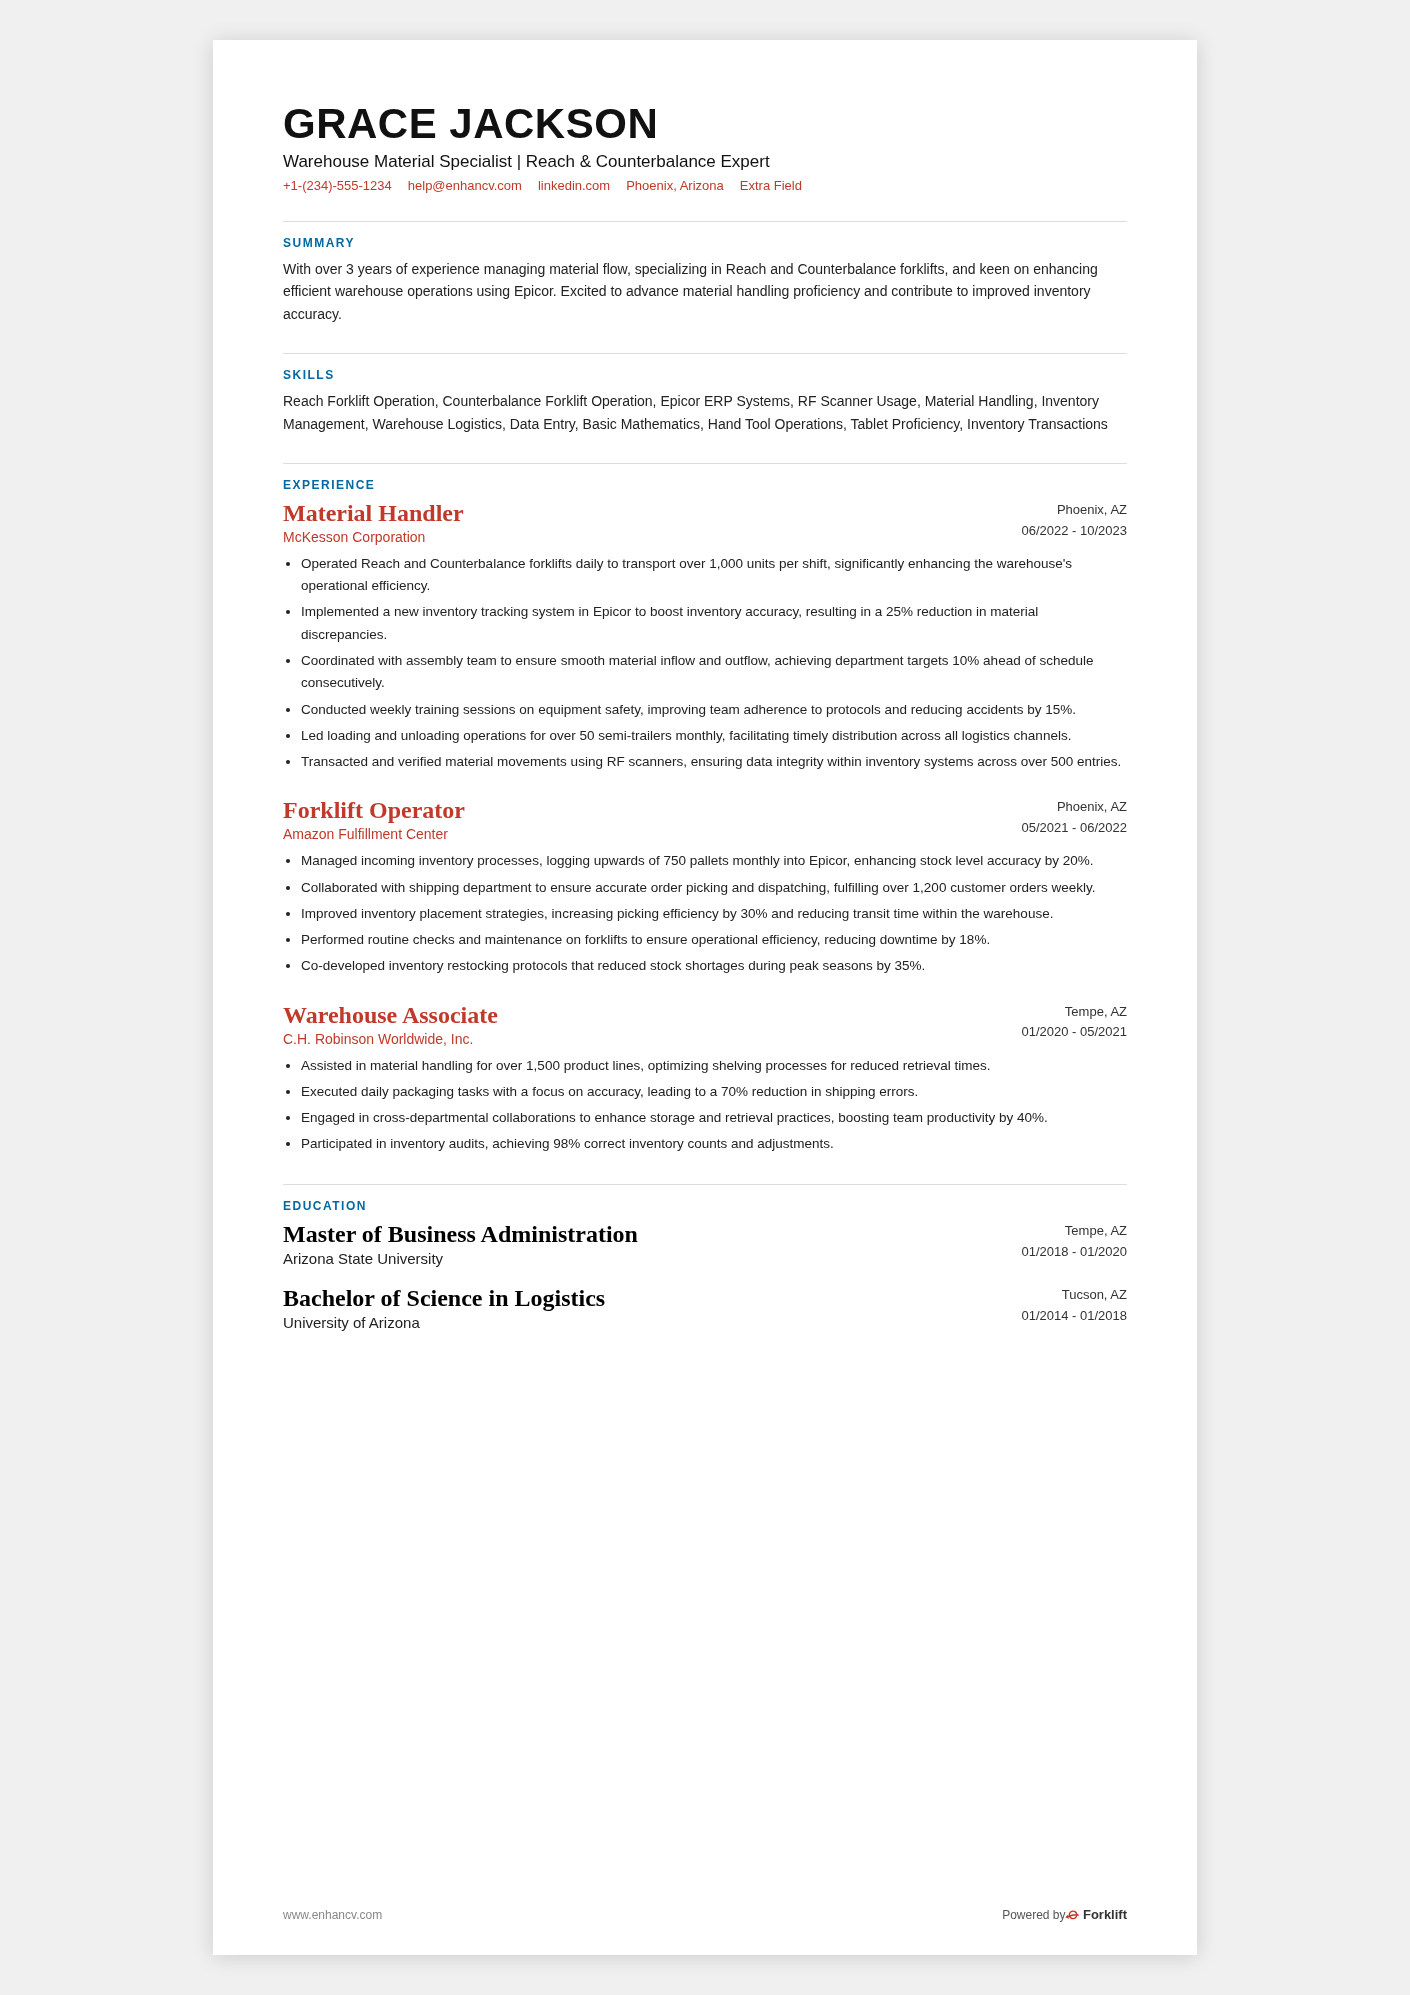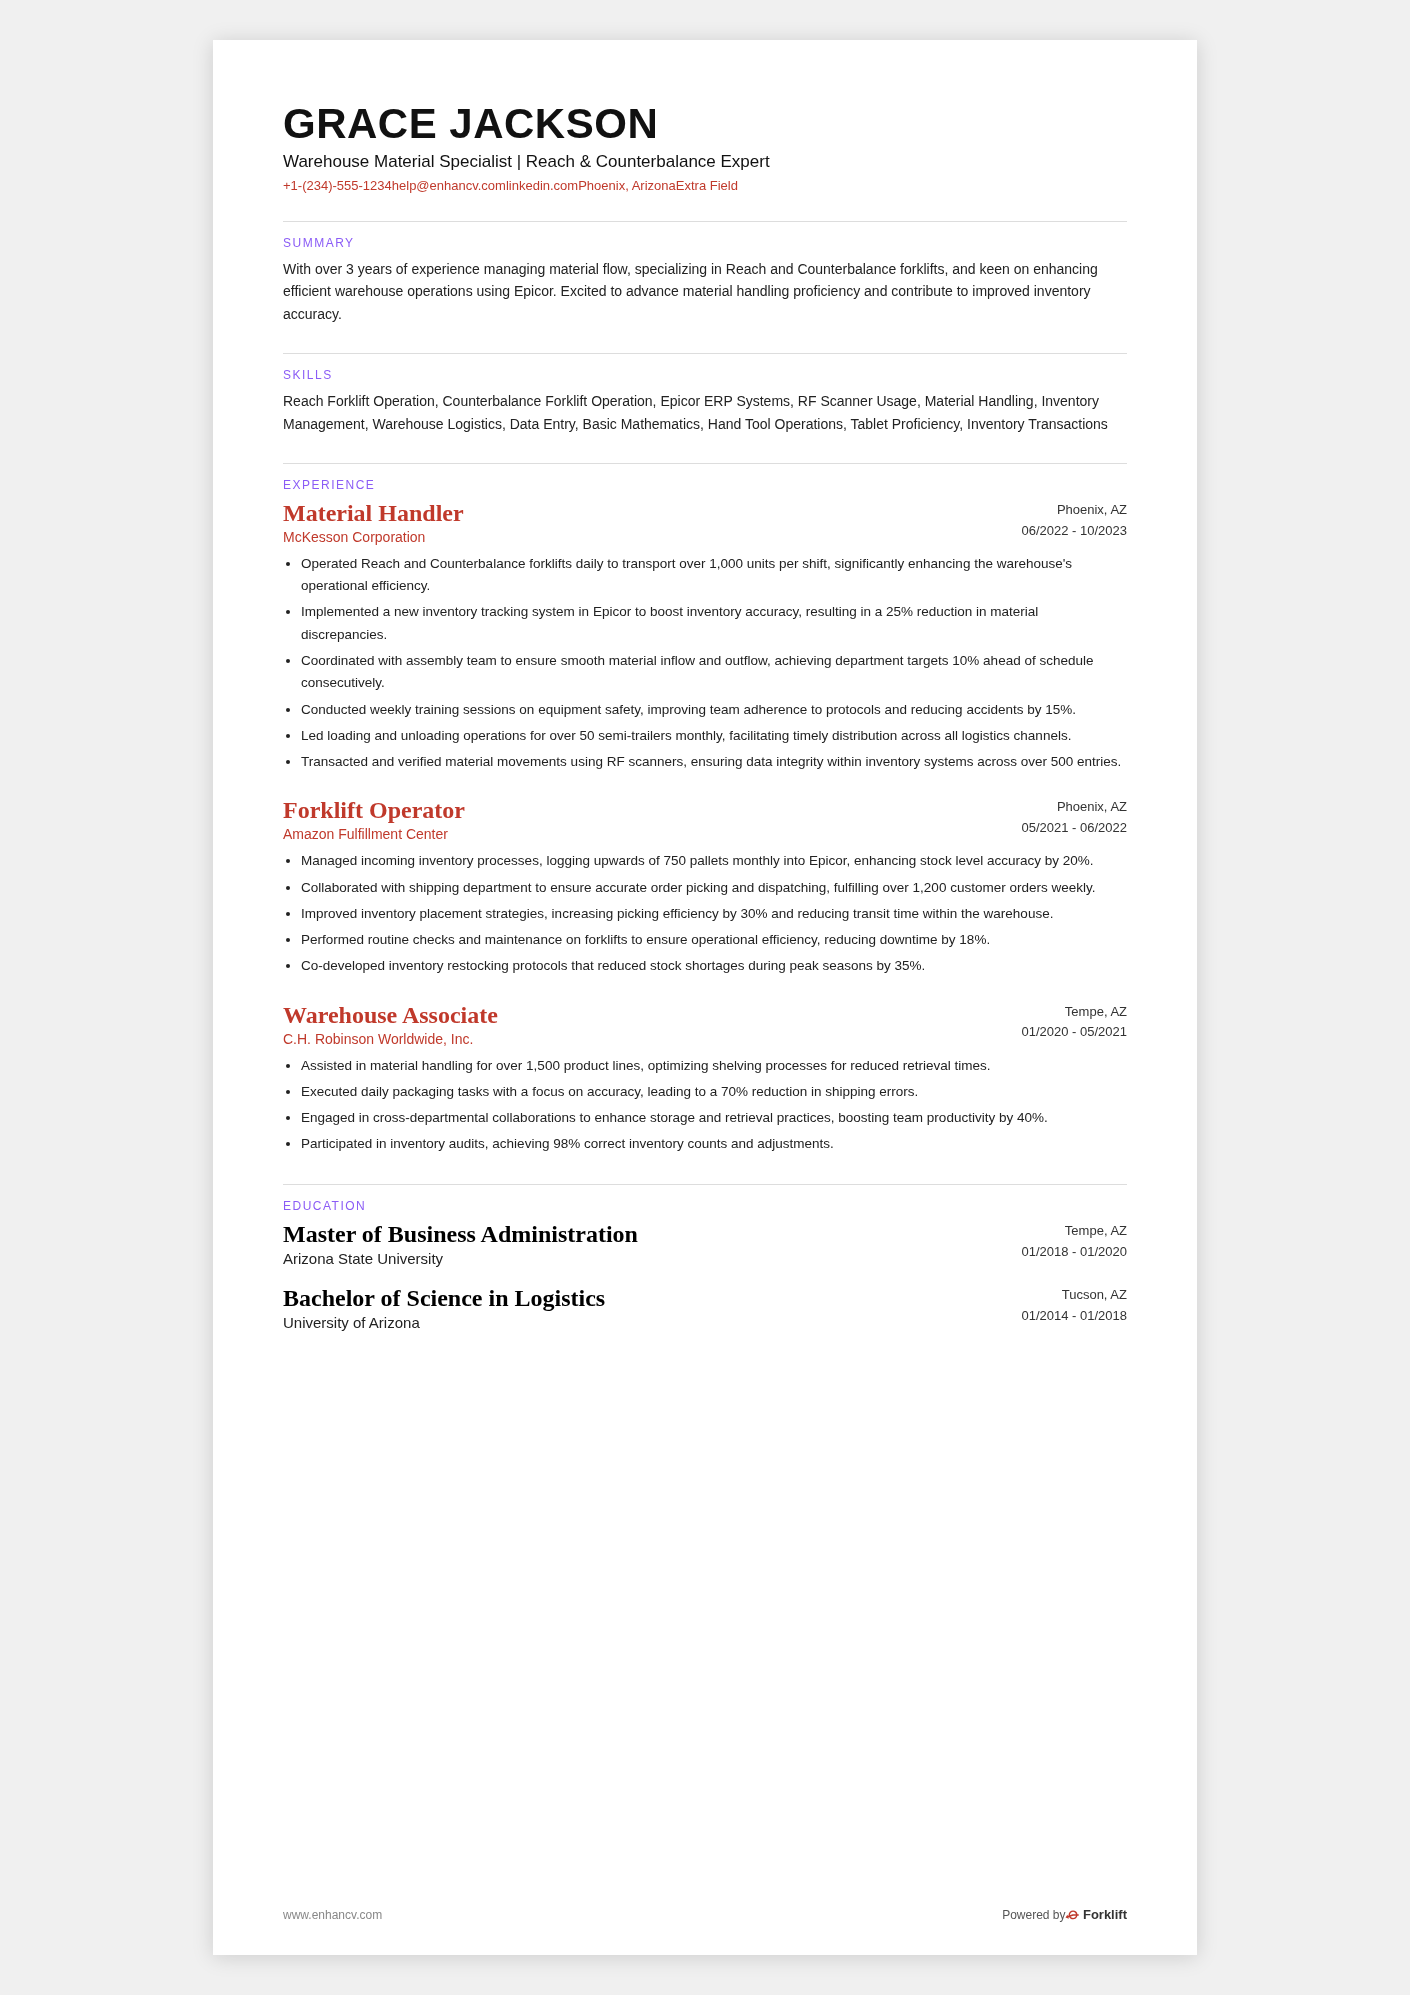--- a/index.html
+++ b/index.html
@@ -31,35 +31,36 @@
       font-weight: 400;
       color: #111;
       font-family: Arial, Helvetica, sans-serif;
       margin-bottom: 6px;
     }
     .contact-line {
       font-size: 13px;
       color: #c0392b;
       font-family: Arial, Helvetica, sans-serif;
       display: flex;
+      gap: 16px;
       flex-wrap: wrap;
       margin-bottom: 28px;
     }
     .contact-line span {
       color: #c0392b;
     }
     hr.divider {
       border: none;
       border-top: 1px solid #ddd;
       margin: 0 0 14px 0;
     }
     .section-label {
       font-size: 12px;
-      font-weight: 400;
-      color: #8b5cf6;
+      font-weight: 700;
+      color: #0369a1;
       letter-spacing: 1.5px;
       text-transform: uppercase;
       font-family: Arial, Helvetica, sans-serif;
       margin-bottom: 8px;
     }
     .section {
       margin-bottom: 28px;
     }
     .section-text {
       font-size: 14px;

